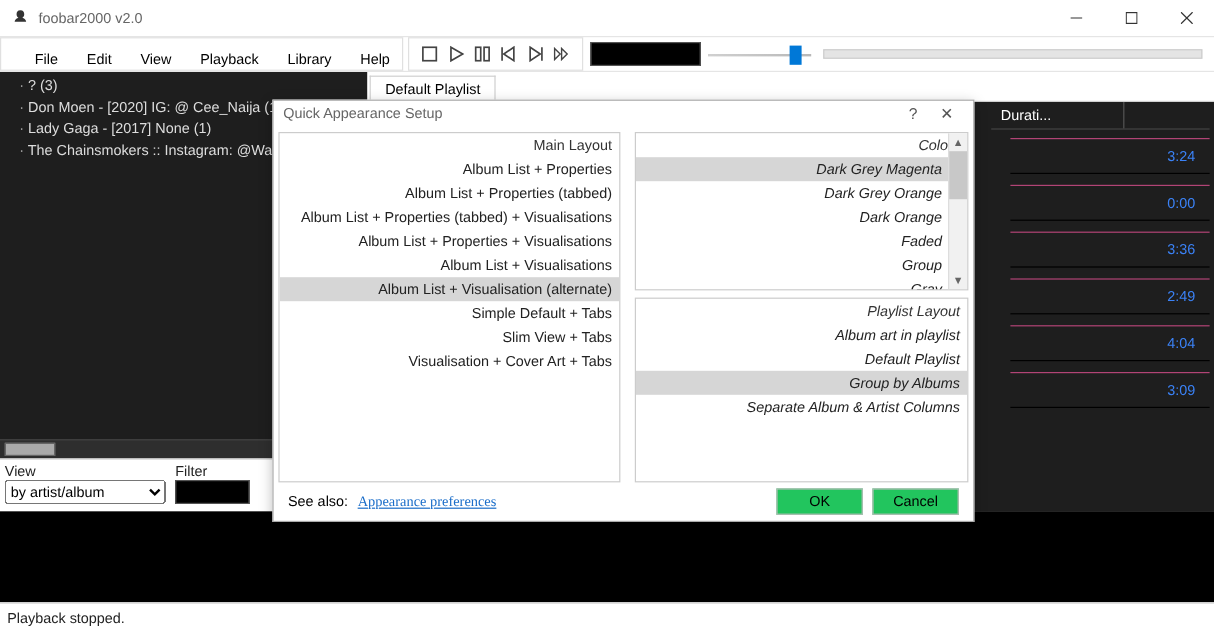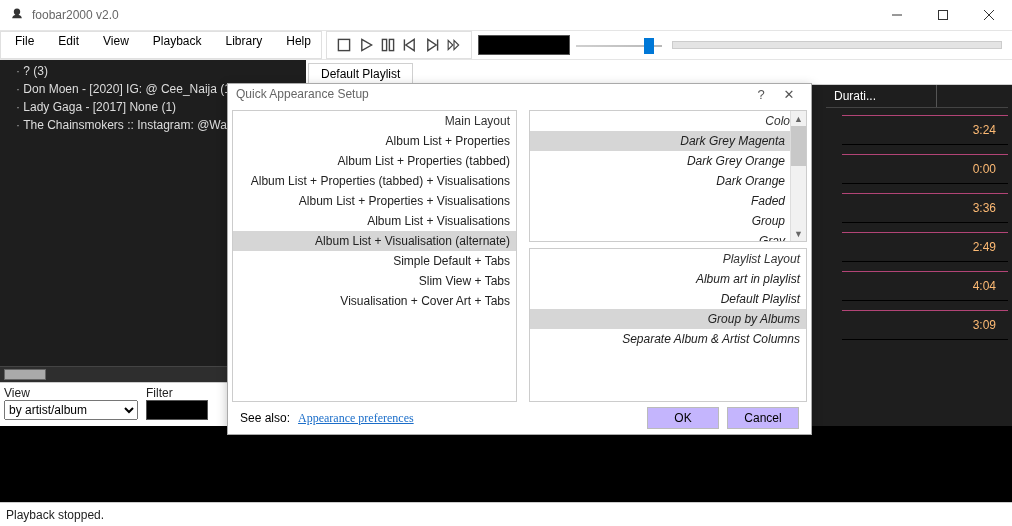--- a/index.html
+++ b/index.html
@@ -44,24 +44,24 @@
 
 .menubar {
   height: 28px;
   display: flex;
   align-items: center;
   border-bottom: 1px solid #e5e5e5;
 }
 .menubar .menus {
   display: flex;
   gap: 4px;
-  padding-left: 4px;
+  padding-left: 18px;
   border: 1px solid #e0e0e0;
   height: 26px;
-  align-items: flex-start;
+  align-items: flex-end;
 }
 .menubar .menu {
   padding: 2px 10px;
 }
 .toolbar-icons {
   display: flex;
   align-items: center;
   gap: 8px;
   padding: 0 10px;
   border: 1px solid #e0e0e0;
@@ -231,21 +231,21 @@
 }
 .durations {
   position: absolute;
   top: 30px;
   right: 4px;
   width: 166px;
 }
 .durations .dur {
   padding: 7px 12px;
   text-align: right;
-  color: #fdba74;
+  color: #3b82f6;
   border-top: 1px solid #b24476;
   border-bottom: 1px solid #000;
   margin-bottom: 9px;
 }
 
 
 .dialog {
   position: absolute;
   left: 227px;
   top: 83px;
@@ -358,21 +358,21 @@
   text-decoration: underline;
   font-family: Liberation Serif, serif;
 }
 .dialog-footer .spacer {
   flex: 1;
 }
 .dialog-footer button {
   width: 72px;
   height: 22px;
   border: 1px solid #bbb;
-  background: #c4b5fd;
+  background: #22c55e;
   font-size: 12px;
 }
 
 
 .black-strip {
   height: 76px;
   background: #000;
 }
 
 

